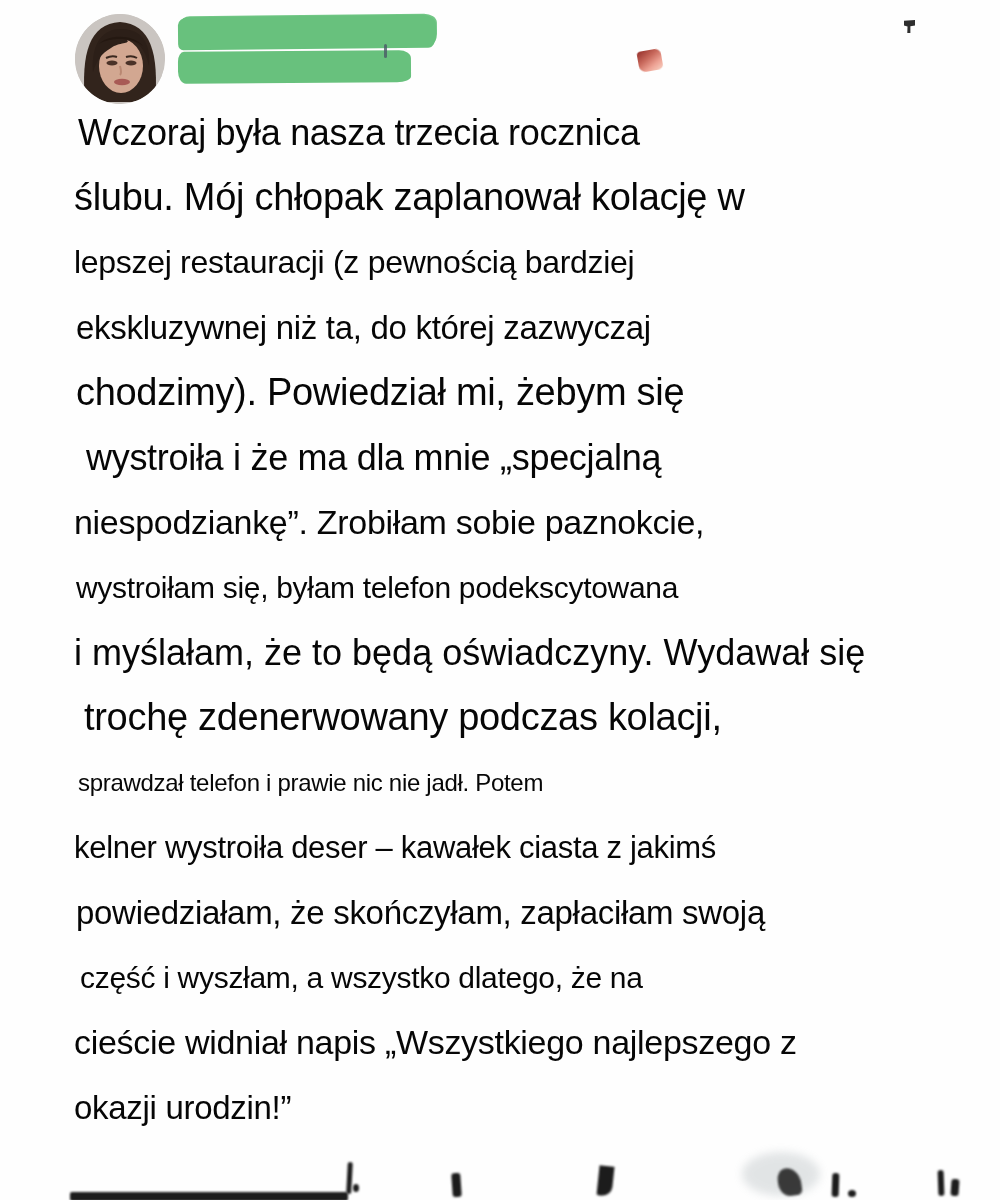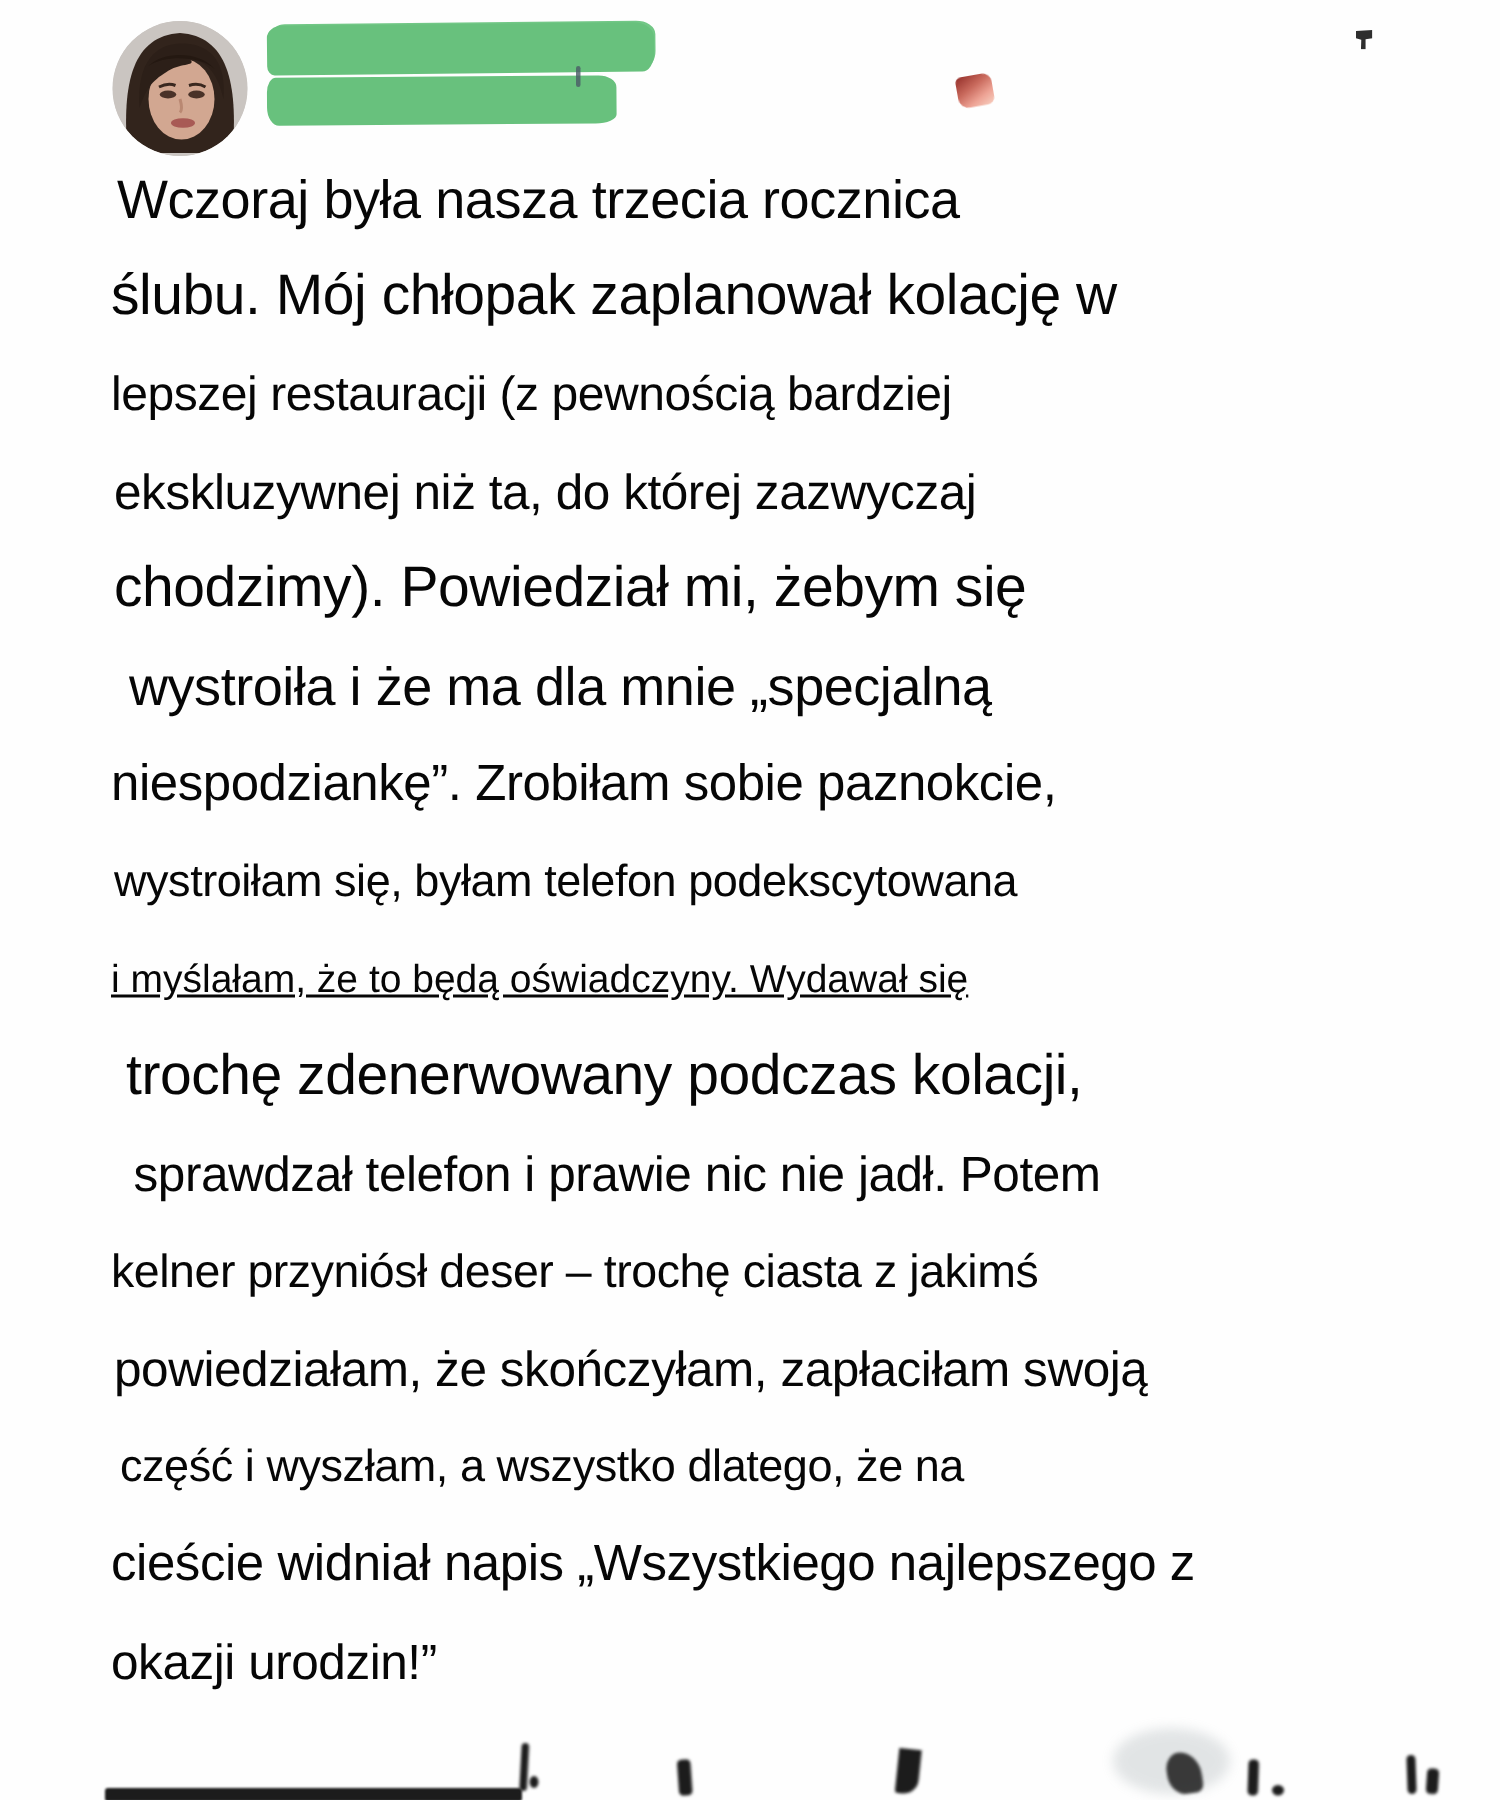--- a/index.html
+++ b/index.html
@@ -61,23 +61,23 @@
     white-space:nowrap;letter-spacing:-0.3px;
   }
   .line:nth-child(1){font-size:36px;padding-left:4px;}
   .line:nth-child(2){font-size:38px;}
   .line:nth-child(3){font-size:32px;}
   .line:nth-child(4){font-size:33px;padding-left:2px;text-align:right;}
   .line:nth-child(5){font-size:38px;padding-left:2px;}
   .line:nth-child(6){font-size:36px;padding-left:12px;}
   .line:nth-child(7){font-size:34px;}
   .line:nth-child(8){font-size:30px;padding-left:2px;}
-  .line:nth-child(9){font-size:26px;letter-spacing:0;text-decoration:underline;}
+  .line:nth-child(9){font-size:36px;letter-spacing:0;}
   .line:nth-child(10){font-size:38px;padding-left:10px;}
-  .line:nth-child(11){font-size:33px;padding-left:4px;margin-left:11px;}
+  .line:nth-child(11){font-size:24px;padding-left:4px;}
   .line:nth-child(12){font-size:31px;}
   .line:nth-child(13){font-size:33px;padding-left:2px;}
   .line:nth-child(14){font-size:30px;padding-left:6px;}
   .line:nth-child(15){font-size:34px;}
   .line:nth-child(16){font-size:33px;}
   .line:nth-child(17){font-size:34px;padding-left:2px;}
 
   
   .artifact{position:absolute;background:#1c1c1c;filter:blur(1.1px);border-radius:3px;}
   .art-band{left:70px;top:1192px;width:278px;height:9px;filter:blur(.8px);border-radius:2px;}
@@ -134,21 +134,21 @@
       <div class="line">ślubu. Mój chłopak zaplanował kolację w</div>
       <div class="line">lepszej restauracji (z pewnością bardziej</div>
       <div class="line">ekskluzywnej niż ta, do której zazwyczaj</div>
       <div class="line">chodzimy). Powiedział mi, żebym się</div>
       <div class="line">wystroiła i że ma dla mnie „specjalną</div>
       <div class="line">niespodziankę”. Zrobiłam sobie paznokcie,</div>
       <div class="line">wystroiłam się, byłam telefon podekscytowana</div>
       <div class="line">i myślałam, że to będą oświadczyny. Wydawał się</div>
       <div class="line">trochę zdenerwowany podczas kolacji,</div>
       <div class="line">sprawdzał telefon i prawie nic nie jadł. Potem</div>
-      <div class="line">kelner przyniósł deser – trochę ciasta z jakimś</div>
+      <div class="line">kelner wystroiła deser – kawałek ciasta z jakimś</div>
       <div class="line">powiedziałam, że skończyłam, zapłaciłam swoją</div>
       <div class="line">część i wyszłam, a wszystko dlatego, że na</div>
       <div class="line">cieście widniał napis „Wszystkiego najlepszego z</div>
       <div class="line">okazji urodzin!”</div>
     </div>
 
   <div>
     <div class="artifact art-band"></div>
     <div class="artifact art-dot1"></div>
     <div class="artifact art-a2"></div>

